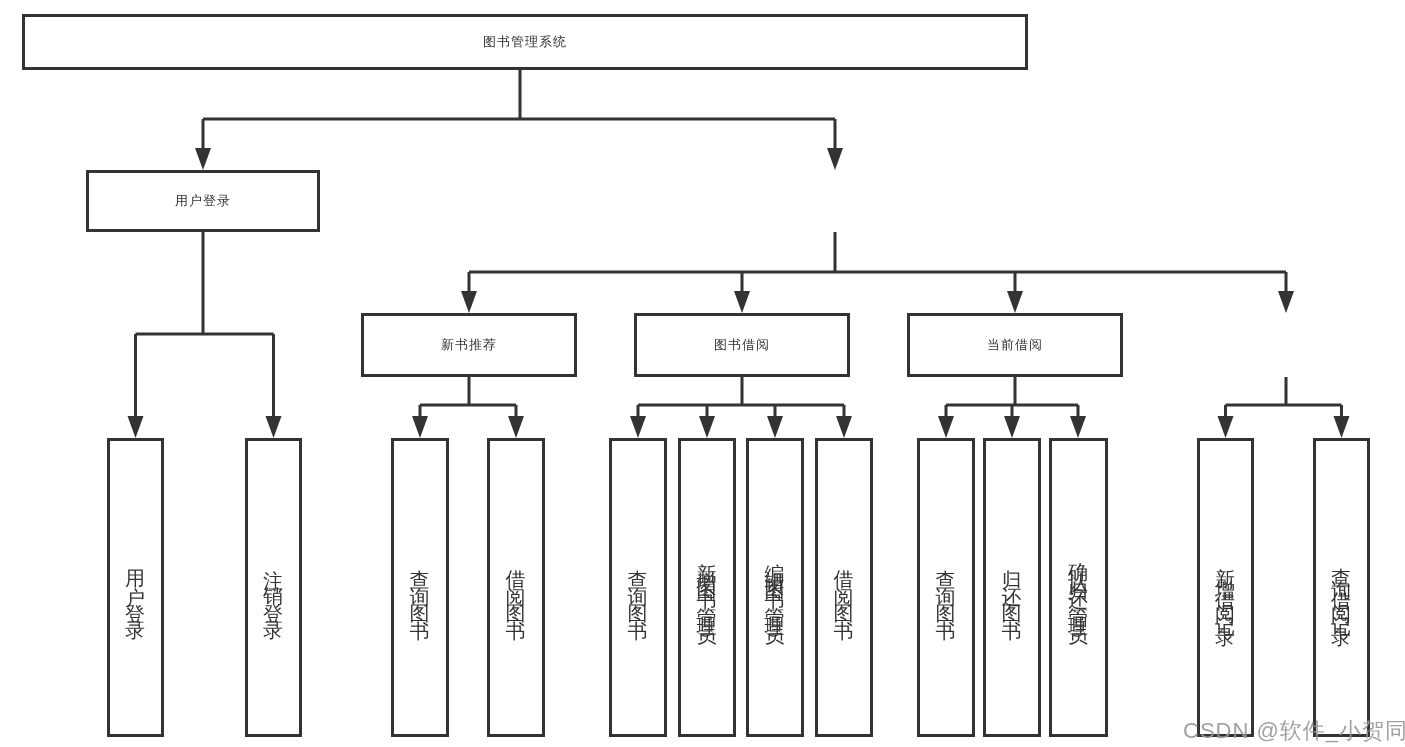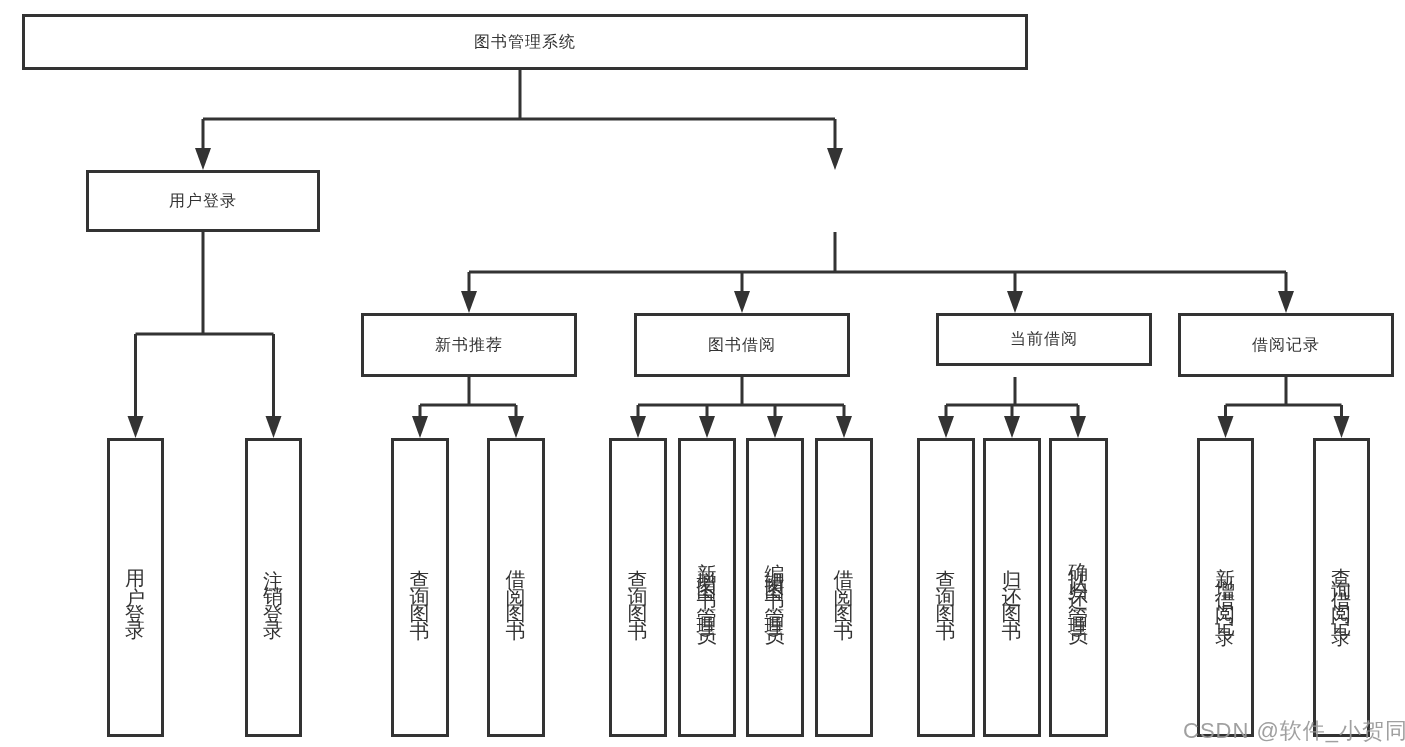--- a/index.html
+++ b/index.html
@@ -14,21 +14,21 @@
     position:absolute;
     box-sizing:border-box;
     border:3px solid #333333;
     background:#ffffff;
     display:flex;
     align-items:center;
     justify-content:center;
     color:#333333;
   }
   .h-node{
-    font-size:16px;
+    font-size:13px;
     letter-spacing:1px;
   }
   .v-node span{
     writing-mode:vertical-rl;
     font-size:20px;
     line-height:1;
     white-space:nowrap;
   }
   .ls17 span{letter-spacing:17px;}
   .ls12 span{letter-spacing:12px;}
@@ -106,25 +106,22 @@
   <div class="node h-node" style="left:86px;top:170px;width:234px;height:62px;">
     <span>用户登录</span>
   </div>
 
   <div class="node h-node" style="left:361px;top:313px;width:216px;height:64px;">
     <span>新书推荐</span>
   </div>
   <div class="node h-node" style="left:634px;top:313px;width:216px;height:64px;">
     <span>图书借阅</span>
   </div>
-  <div class="node h-node" style="left:907px;top:313px;width:216px;height:53px;margin-left:29px;">
+  <div class="node h-node" style="left:907px;top:313px;width:216px;height:64px;">
     <span>当前借阅</span>
-  </div>
-  <div class="node h-node" style="left:1178px;top:313px;width:216px;height:64px;">
-    <span>借阅记录</span>
   </div>
 
   <div class="node v-node ls17" style="left:107px;top:438px;width:57px;height:299px;">
     <span>用户登录</span>
   </div>
   <div class="node v-node ls17" style="left:245px;top:438px;width:57px;height:299px;">
     <span>注销登录</span>
   </div>
 
   <div class="node v-node ls17" style="left:391px;top:438px;width:58px;height:299px;">

